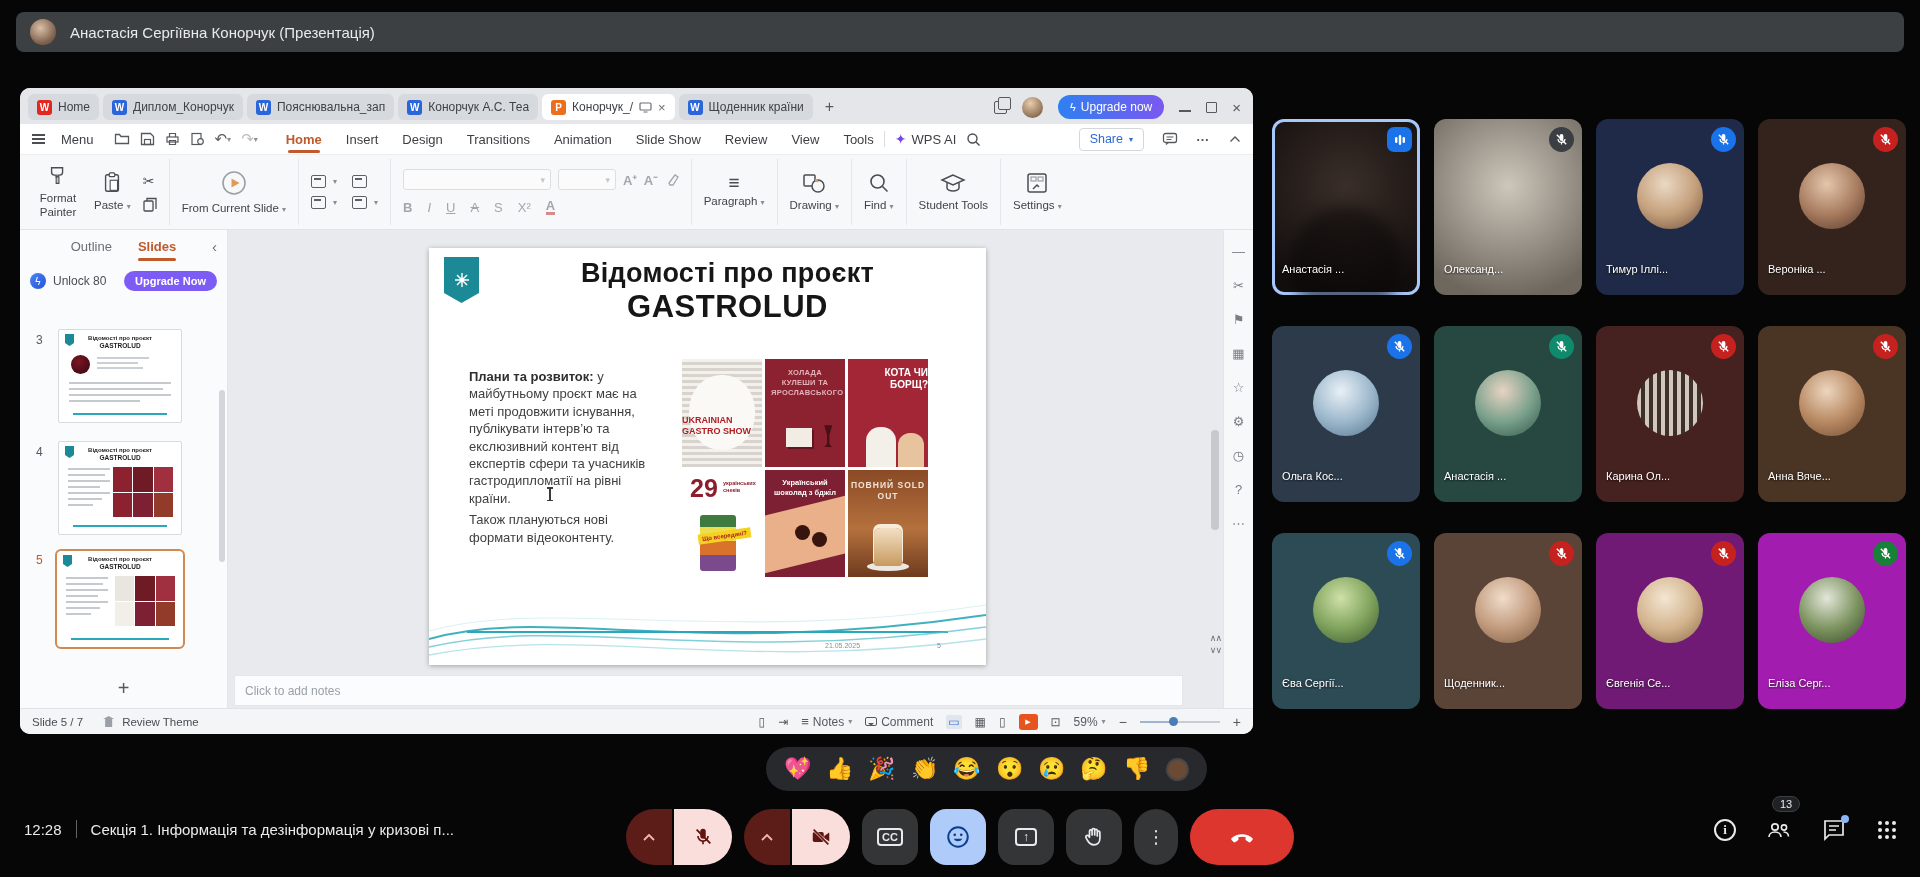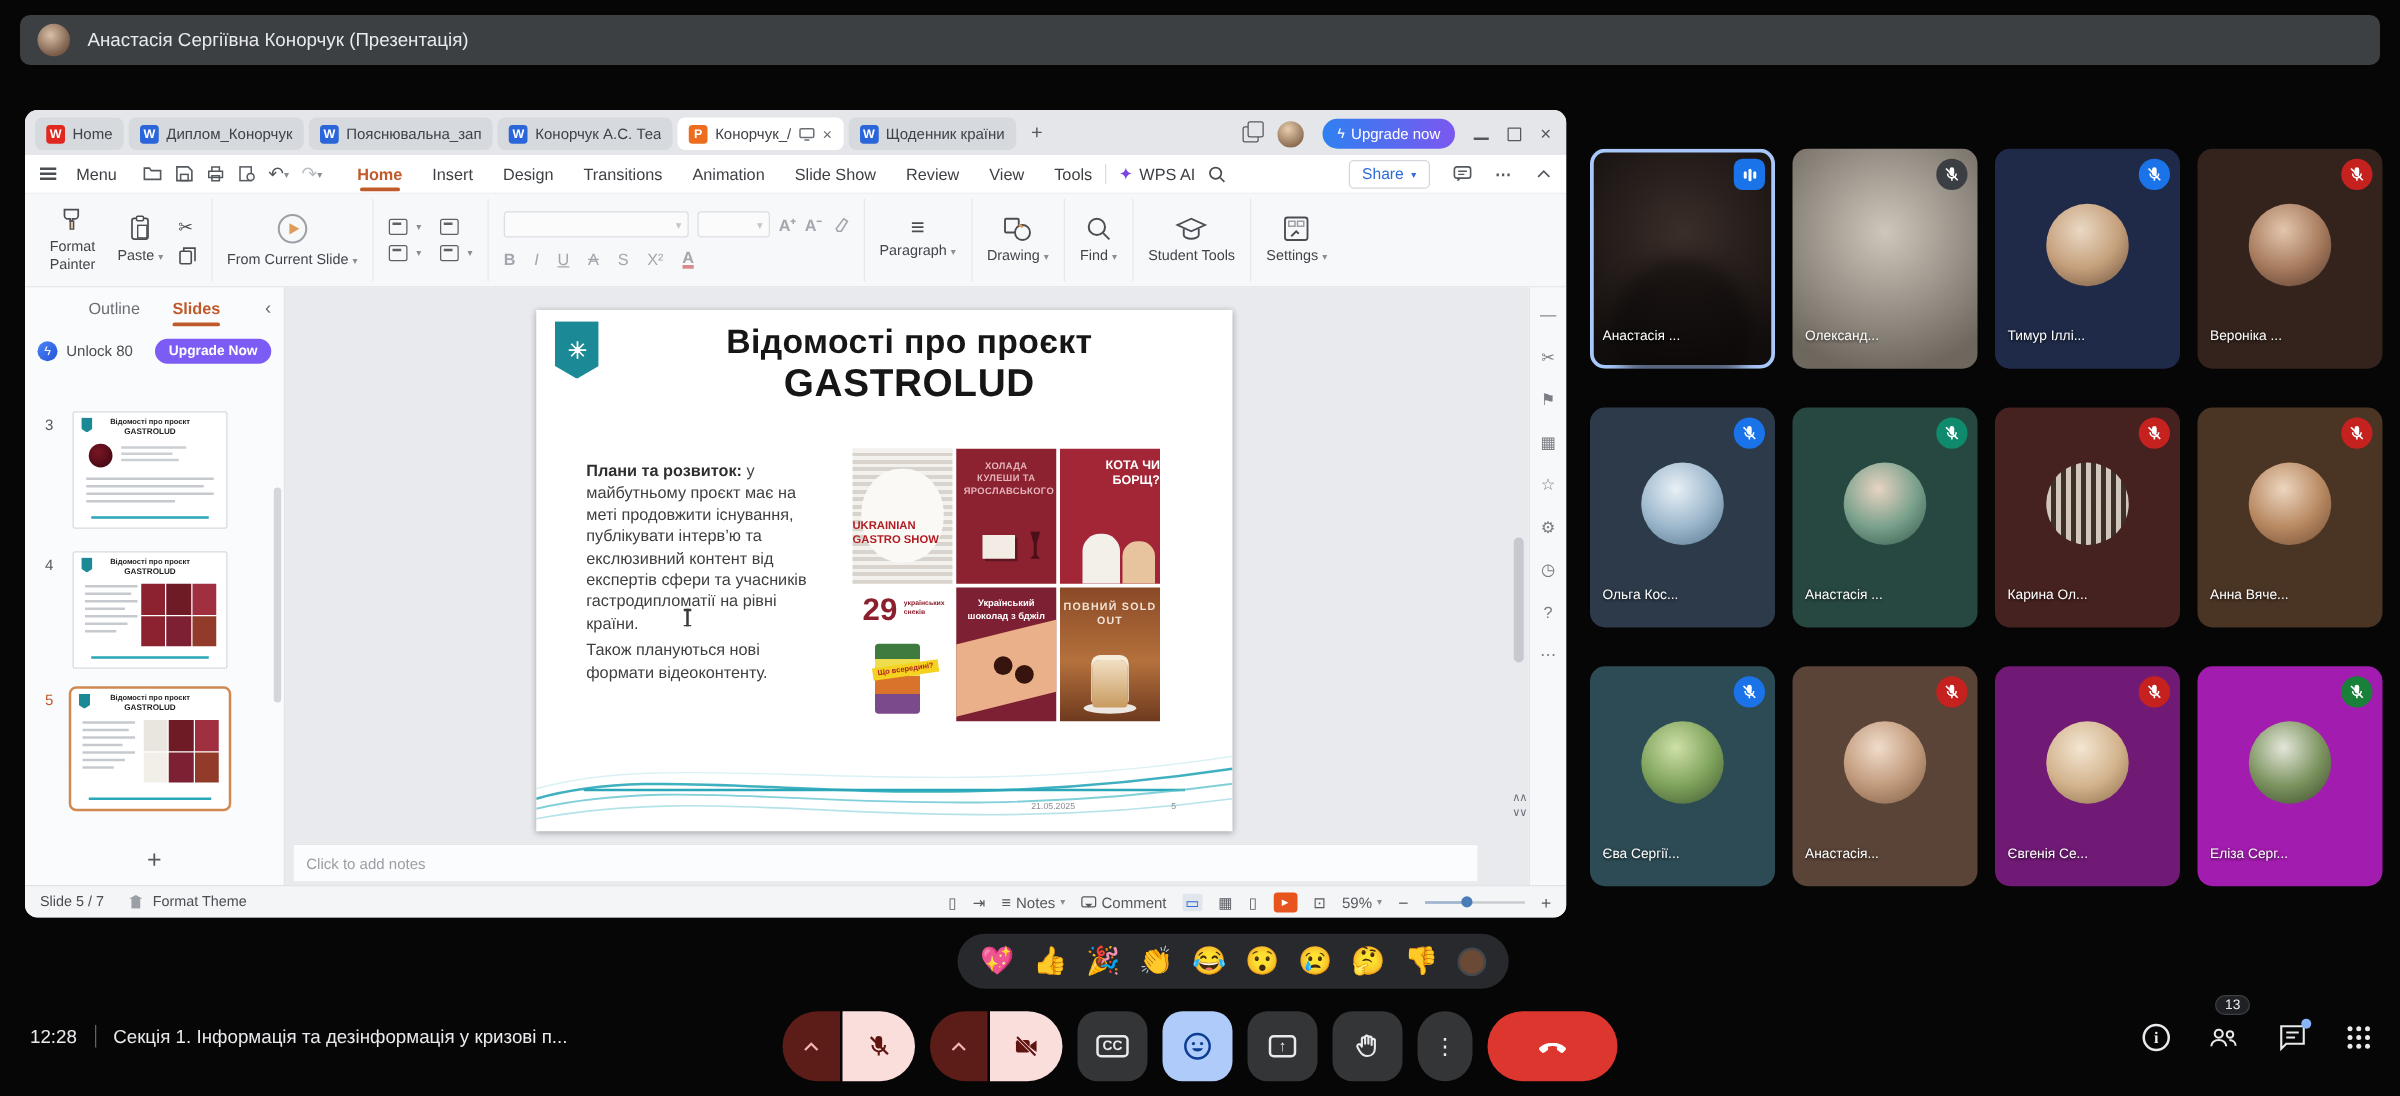--- a/index.html
+++ b/index.html
@@ -596,21 +596,21 @@
         <span>⚙</span>
         <span>◷</span>
         <span>?</span>
         <span>⋯</span>
       </div>
   </div>
 
   <div class="statusbar">
     <span>Slide 5 / 7</span>
     <span class="sb-theme-ico" style="margin-left:12px"></span>
-    <span>Format Theme</span>
+    <span>Review Theme</span>
     <div class="sb-right">
       <span class="view-ico">▯</span>
       <span class="view-ico">⇥</span>
       <span class="sb-g">
           <span style="font-size:13px">≡</span>
           <span>Notes</span>
           <span class="caret">▾</span>
         </span>
       <span class="sb-g">
           <span class="mini-bubble"></span>
@@ -747,21 +747,21 @@
     <div class="tile" style="background: rgb(90, 67, 55);">
       <div class="av" style="background: radial-gradient(circle at 42% 32%, rgb(240, 220, 203) 0%, rgb(194, 155, 125) 52%, rgb(122, 90, 65) 100%);"></div>
       <div class="bdg" style="background: rgb(197, 34, 31);">
         <svg width="15" height="15" viewBox="0 0 24 24">
           <path d="M12 3a3 3 0 0 1 3 3v5a3 3 0 0 1-6 0V6a3 3 0 0 1 3-3z" fill="#fff"></path>
           <path d="M6.5 11a5.5 5.5 0 0 0 11 0" fill="none" stroke="#fff" stroke-width="2"></path>
           <path d="M12 16.5V20" stroke="#fff" stroke-width="2"></path>
           <path d="M4.5 4.5l15 15" stroke="#fff" stroke-width="2.2"></path>
         </svg>
       </div>
-      <span class="nm">Анастасія...</span>
+      <span class="nm">Щоденник...</span>
     </div>
     <div class="tile" style="background: #701a75;">
       <div class="av" style="background: radial-gradient(circle at 42% 32%, rgb(243, 230, 210) 0%, rgb(211, 180, 142) 52%, rgb(138, 106, 72) 100%);"></div>
       <div class="bdg" style="background: rgb(197, 34, 31);">
         <svg width="15" height="15" viewBox="0 0 24 24">
           <path d="M12 3a3 3 0 0 1 3 3v5a3 3 0 0 1-6 0V6a3 3 0 0 1 3-3z" fill="#fff"></path>
           <path d="M6.5 11a5.5 5.5 0 0 0 11 0" fill="none" stroke="#fff" stroke-width="2"></path>
           <path d="M12 16.5V20" stroke="#fff" stroke-width="2"></path>
           <path d="M4.5 4.5l15 15" stroke="#fff" stroke-width="2.2"></path>
         </svg>

